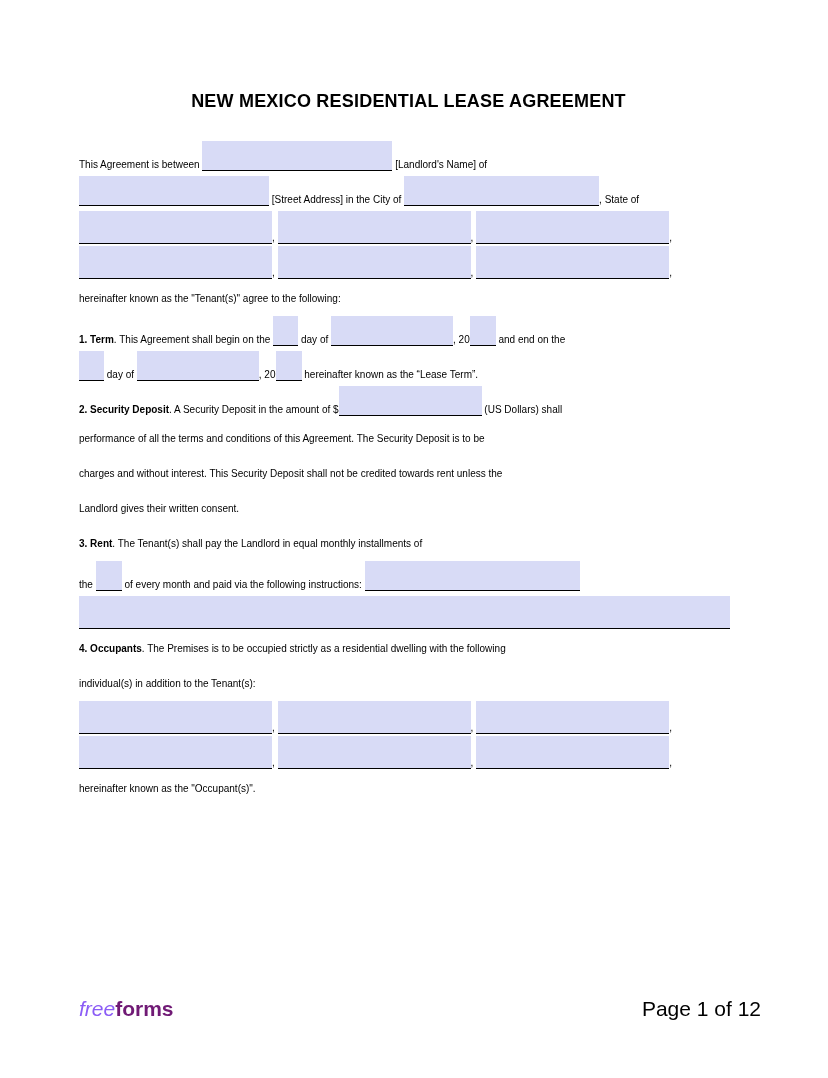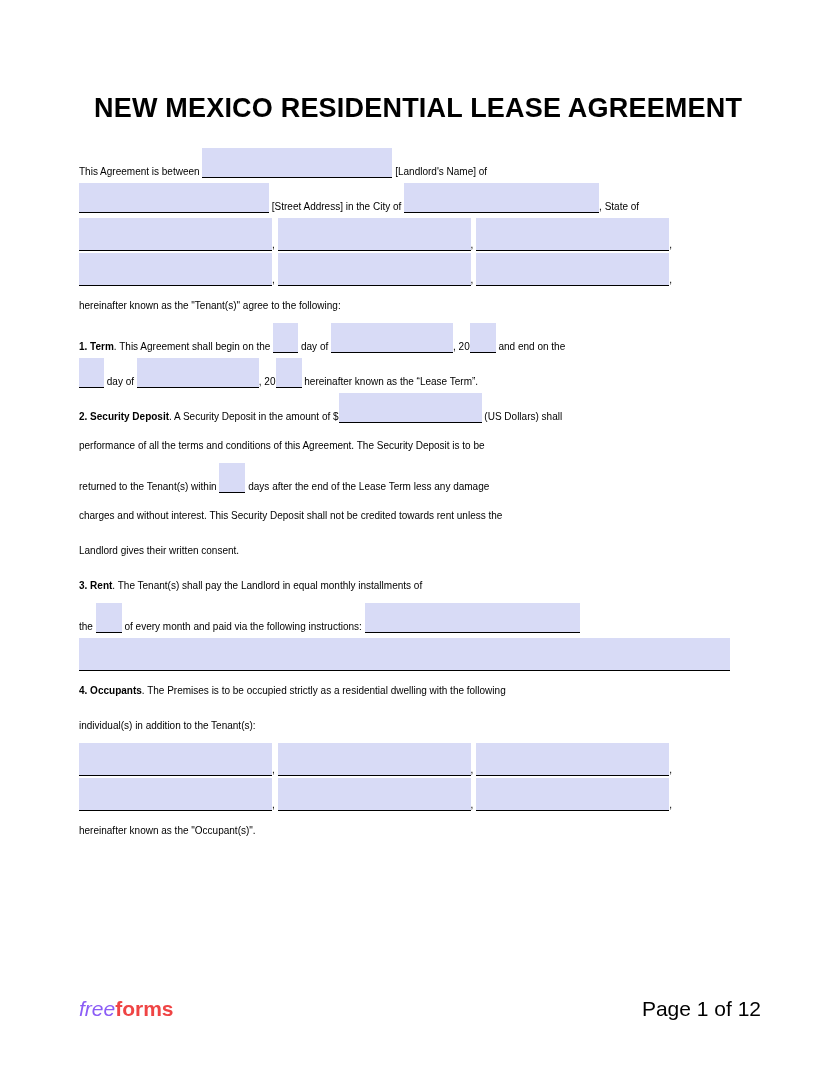--- a/index.html
+++ b/index.html
@@ -16,22 +16,22 @@
     overflow: hidden;
   }
   .page {
     box-sizing: border-box;
     width: 828px;
     height: 1078px;
     padding: 80px 90px 0 79px;
     position: relative;
   }
   h1.doc-title {
-    margin: 15px;
-    font-size: 27px;
+    margin: 8px;
+    font-size: 18px;
     line-height: 26px;
     font-weight: bold;
     text-align: center;
     letter-spacing: 0.2px;
     white-space: nowrap;
   }
   #doc {
     margin-top: 27px;
   }
   .line {
@@ -79,32 +79,31 @@
   <div id="doc">
       <div class="line"><span class="txt">This Agreement is between </span><span class="field" style="width: 190px; height: 30px; background: rgb(216, 219, 246); border-bottom-color: rgb(0, 0, 0);"></span><span class="txt"> [Landlord's Name] of</span></div>
       <div class="line"><span class="field" style="width: 190px; height: 30px; background: rgb(216, 219, 246); border-bottom-color: rgb(0, 0, 0);"></span><span class="txt"> [Street Address] in the City of </span><span class="field" style="width: 195px; height: 30px; background: rgb(216, 219, 246); border-bottom-color: rgb(0, 0, 0);"></span><span class="txt">, State of</span></div>
       <div class="line"><span class="field" style="width: 193px; height: 33px; background: rgb(216, 219, 246); border-bottom-color: rgb(0, 0, 0);"></span><span class="txt">, </span><span class="field" style="width: 193px; height: 33px; background: rgb(216, 219, 246); border-bottom-color: rgb(0, 0, 0);"></span><span class="txt">, </span><span class="field" style="width: 193px; height: 33px; background: rgb(216, 219, 246); border-bottom-color: rgb(0, 0, 0);"></span><span class="txt">,</span></div>
       <div class="line"><span class="field" style="width: 193px; height: 33px; background: rgb(216, 219, 246); border-bottom-color: rgb(0, 0, 0);"></span><span class="txt">, </span><span class="field" style="width: 193px; height: 33px; background: rgb(216, 219, 246); border-bottom-color: rgb(0, 0, 0);"></span><span class="txt">, </span><span class="field" style="width: 193px; height: 33px; background: rgb(216, 219, 246); border-bottom-color: rgb(0, 0, 0);"></span><span class="txt">,</span></div>
       <div class="line"><span class="txt">hereinafter known as the "Tenant(s)" agree to the following:</span></div>
       <div class="line"><span class="bold">1. Term</span><span class="txt">. This Agreement shall begin on the </span><span class="field" style="width: 25px; height: 30px; background: rgb(216, 219, 246); border-bottom-color: rgb(0, 0, 0);"></span><span class="txt"> day of </span><span class="field" style="width: 122px; height: 30px; background: rgb(216, 219, 246); border-bottom-color: rgb(0, 0, 0);"></span><span class="txt">, 20</span><span class="field" style="width: 26px; height: 30px; background: rgb(216, 219, 246); border-bottom-color: rgb(0, 0, 0);"></span><span class="txt"> and end on the</span></div>
       <div class="line"><span class="field" style="width: 25px; height: 30px; background: rgb(216, 219, 246); border-bottom-color: rgb(0, 0, 0);"></span><span class="txt"> day of </span><span class="field" style="width: 122px; height: 30px; background: rgb(216, 219, 246); border-bottom-color: rgb(0, 0, 0);"></span><span class="txt">, 20</span><span class="field" style="width: 26px; height: 30px; background: rgb(216, 219, 246); border-bottom-color: rgb(0, 0, 0);"></span><span class="txt"> hereinafter known as the “Lease Term”.</span></div>
       <div class="line"><span class="bold">2. Security Deposit</span><span class="txt">. A Security Deposit in the amount of $</span><span class="field" style="width: 143px; height: 30px; background: rgb(216, 219, 246); border-bottom-color: rgb(0, 0, 0);"></span><span class="txt"> (US Dollars) shall</span></div>
       <div class="line"><span class="txt">performance of all the terms and conditions of this Agreement. The Security Deposit is to be</span></div>
-      <div class="line"><span class="txt">returned to the Tenant(s) within </span><span class="field" style="width: 26px; height: 30px; background: rgb(216, 219, 246); border-bottom-color: rgb(0, 0, 0);"></span><span class="txt"> days after the end of the Lease Term less any damage</span></div>
       <div class="line"><span class="txt">charges and without interest. This Security Deposit shall not be credited towards rent unless the</span></div>
       <div class="line"><span class="txt">Landlord gives their written consent.</span></div>
       <div class="line"><span class="bold">3. Rent</span><span class="txt">. The Tenant(s) shall pay the Landlord in equal monthly installments of</span></div>
       <div class="line"><span class="txt">the </span><span class="field" style="width: 26px; height: 30px; background: rgb(216, 219, 246); border-bottom-color: rgb(0, 0, 0);"></span><span class="txt"> of every month and paid via the following instructions: </span><span class="field" style="width: 215px; height: 30px; background: rgb(216, 219, 246); border-bottom-color: rgb(0, 0, 0);"></span></div>
       <div class="line"><span class="field" style="width: 651px; height: 33px; background: rgb(216, 219, 246); border-bottom-color: rgb(0, 0, 0);"></span></div>
       <div class="line"><span class="bold">4. Occupants</span><span class="txt">. The Premises is to be occupied strictly as a residential dwelling with the following</span></div>
       <div class="line"><span class="txt">individual(s) in addition to the Tenant(s):</span></div>
       <div class="line"><span class="field" style="width: 193px; height: 33px; background: rgb(216, 219, 246); border-bottom-color: rgb(0, 0, 0);"></span><span class="txt">, </span><span class="field" style="width: 193px; height: 33px; background: rgb(216, 219, 246); border-bottom-color: rgb(0, 0, 0);"></span><span class="txt">, </span><span class="field" style="width: 193px; height: 33px; background: rgb(216, 219, 246); border-bottom-color: rgb(0, 0, 0);"></span><span class="txt">,</span></div>
       <div class="line"><span class="field" style="width: 193px; height: 33px; background: rgb(216, 219, 246); border-bottom-color: rgb(0, 0, 0);"></span><span class="txt">, </span><span class="field" style="width: 193px; height: 33px; background: rgb(216, 219, 246); border-bottom-color: rgb(0, 0, 0);"></span><span class="txt">, </span><span class="field" style="width: 193px; height: 33px; background: rgb(216, 219, 246); border-bottom-color: rgb(0, 0, 0);"></span><span class="txt">,</span></div>
       <div class="line"><span class="txt">hereinafter known as the "Occupant(s)".</span></div>
     </div>
 
   <div class="footer">
     <div class="logo">
-      <span class="free" style="color: #8b5cf6; font-style: italic;">free</span><span class="forms" style="color: #ef4444;">forms</span>
+      <span class="free" style="color: #8b5cf6; font-style: italic;">free</span><span class="forms" style="color: #701a75;">forms</span>
     </div>
     <div class="page-label">Page 1 of 12</div>
   </div>
 </div>
 
 </body></html>

